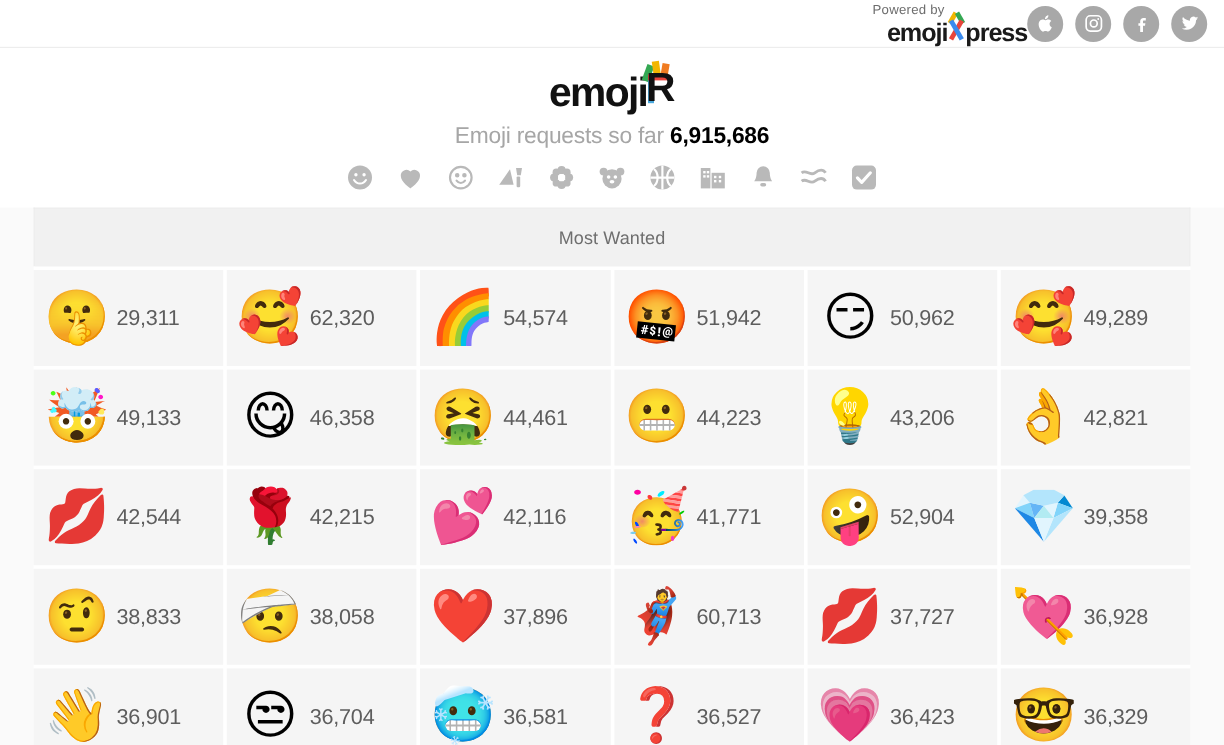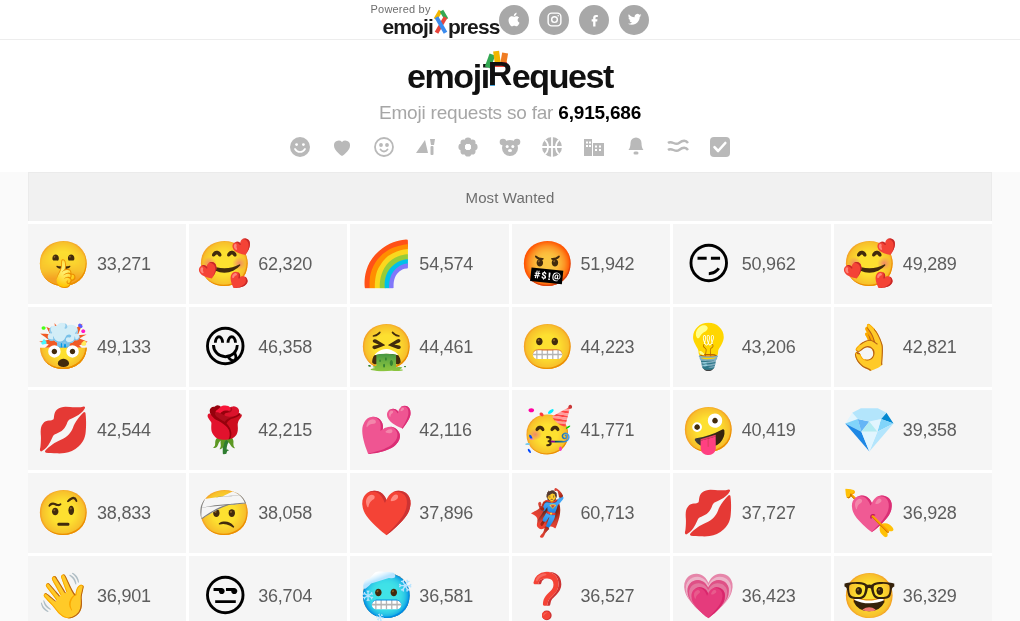--- a/index.html
+++ b/index.html
@@ -8,21 +8,21 @@
     background: #ffffff;
     font-family: "Liberation Sans", sans-serif;
     overflow: hidden;
   }
   .page { width: 1020px; height: 621px; position: relative; background: #fafafa; }
 
   
   .topbar {
     height: 40px; background: #ffffff;
     border-bottom: 1px solid #ededed;
-    display: flex; align-items: center; justify-content: center;
+    display: flex; align-items: center; justify-content: flex-end;
     padding: 0 14px 0 12px;
   }
   .brand { display: flex; flex-direction: column; line-height: 1; padding-top: 2px; }
   .brand-powered {
     font-size: 11px; color: #6d6d6d; letter-spacing: .2px;
     margin-left: 2px; margin-bottom: 1px;
   }
   .brand-word {
     font-size: 21px; font-weight: bold; color: #1a1a1a;
     letter-spacing: -.9px; display: flex; align-items: baseline; margin-left: 14px;
@@ -159,21 +159,20 @@
     <div class="logo-title">
       <span>emoji</span>
       <span class="rmark">
         <span class="bar g"></span>
           <span class="bar y"></span>
           <span class="bar o"></span>
         <span class="bar b"></span>
           <span class="bar r"></span>
         <span class="letter">R</span>
       </span>
-      <span>equest</span>
     </div>
     <div class="subtitle">
       <span>Emoji requests so far</span>
       <span class="count">6,915,686</span>
     </div>
   </div>
 
   <div class="catstrip">
     <div class="cat">
       <svg width="24" height="24" viewBox="0 0 24 24" fill="currentColor">
@@ -267,21 +266,21 @@
     </div>
   </div>
 
   <div class="tabs">
     <div class="tab active">Most Wanted</div>
   </div>
 
   <div class="grid" id="emoji-grid">
       <div class="cell">
         <span class="emo">🤫</span>
-        <span class="num">33,271</span>
+        <span class="num">29,311</span>
       </div>
       <div class="cell">
         <span class="emo">🥰</span>
         <span class="num">62,320</span>
       </div>
       <div class="cell">
         <span class="emo">🌈</span>
         <span class="num">54,574</span>
       </div>
       <div class="cell">
@@ -331,21 +330,21 @@
       <div class="cell">
         <span class="emo">💕</span>
         <span class="num">42,116</span>
       </div>
       <div class="cell">
         <span class="emo">🥳</span>
         <span class="num">41,771</span>
       </div>
       <div class="cell">
         <span class="emo">🤪</span>
-        <span class="num">40,419</span>
+        <span class="num">52,904</span>
       </div>
       <div class="cell">
         <span class="emo">💎</span>
         <span class="num">39,358</span>
       </div>
       <div class="cell">
         <span class="emo">🤨</span>
         <span class="num">38,833</span>
       </div>
       <div class="cell">

